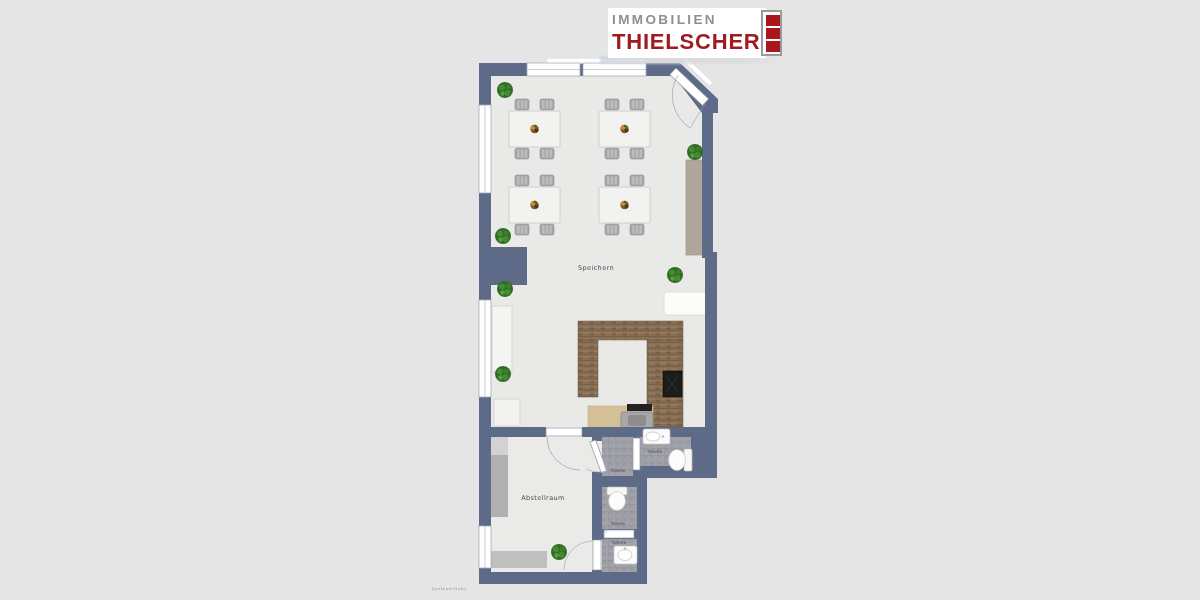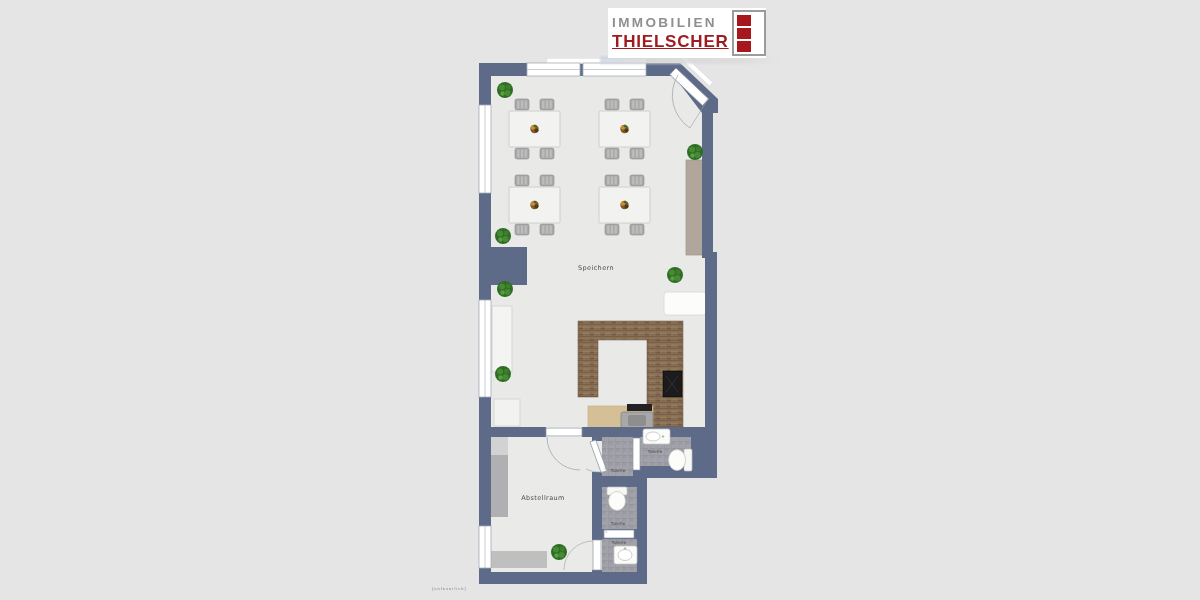--- a/index.html
+++ b/index.html
@@ -4,21 +4,21 @@
 <style>
   html,body{margin:0;padding:0;background:#fff;width:1200px;height:600px;overflow:hidden;
             font-family:"Liberation Sans","DejaVu Sans",sans-serif;}
   .stage{position:relative;width:1200px;height:600px;background:#e5e5e5;padding-left:36px;}
 
   
   .logo{position:absolute;left:608px;top:8px;width:158px;height:50px;background:#fff;
         display:flex;align-items:center;z-index:3;}
   .logo-text{flex:1;text-align:left;padding-left:4px;line-height:1;}
   .logo-line1{font-size:13.5px;letter-spacing:2.4px;color:#8f8f8f;font-weight:600;}
-  .logo-line2{font-size:17px;letter-spacing:.8px;color:#9e1b20;font-weight:bold;margin-top:4px;text-decoration:underline;}
+  .logo-line2{font-size:22px;letter-spacing:.8px;color:#9e1b20;font-weight:bold;margin-top:4px;}
   .logo-mark{width:27px;height:42px;border:2px solid #9b9b9b;background:#fff;
              display:flex;flex-direction:column;justify-content:center;gap:2px;padding-left:3px;}
   .logo-mark .blk{width:14px;height:11px;background:#a8171c;display:block;}
   .logo-shadow{position:absolute;left:600px;top:56px;width:180px;height:8px;z-index:2;
     background:linear-gradient(to right,#ccd4e0,#d6d6d6 25%,#dcdcdc 80%,rgba(255,255,255,0));
     opacity:.8;filter:blur(1px);}
 
   
   .fineprint{position:absolute;left:432px;top:586px;width:56px;height:7px;font-size:4px;
              letter-spacing:1px;color:#7d7d7d;white-space:nowrap;overflow:hidden;filter:blur(.5px);}

